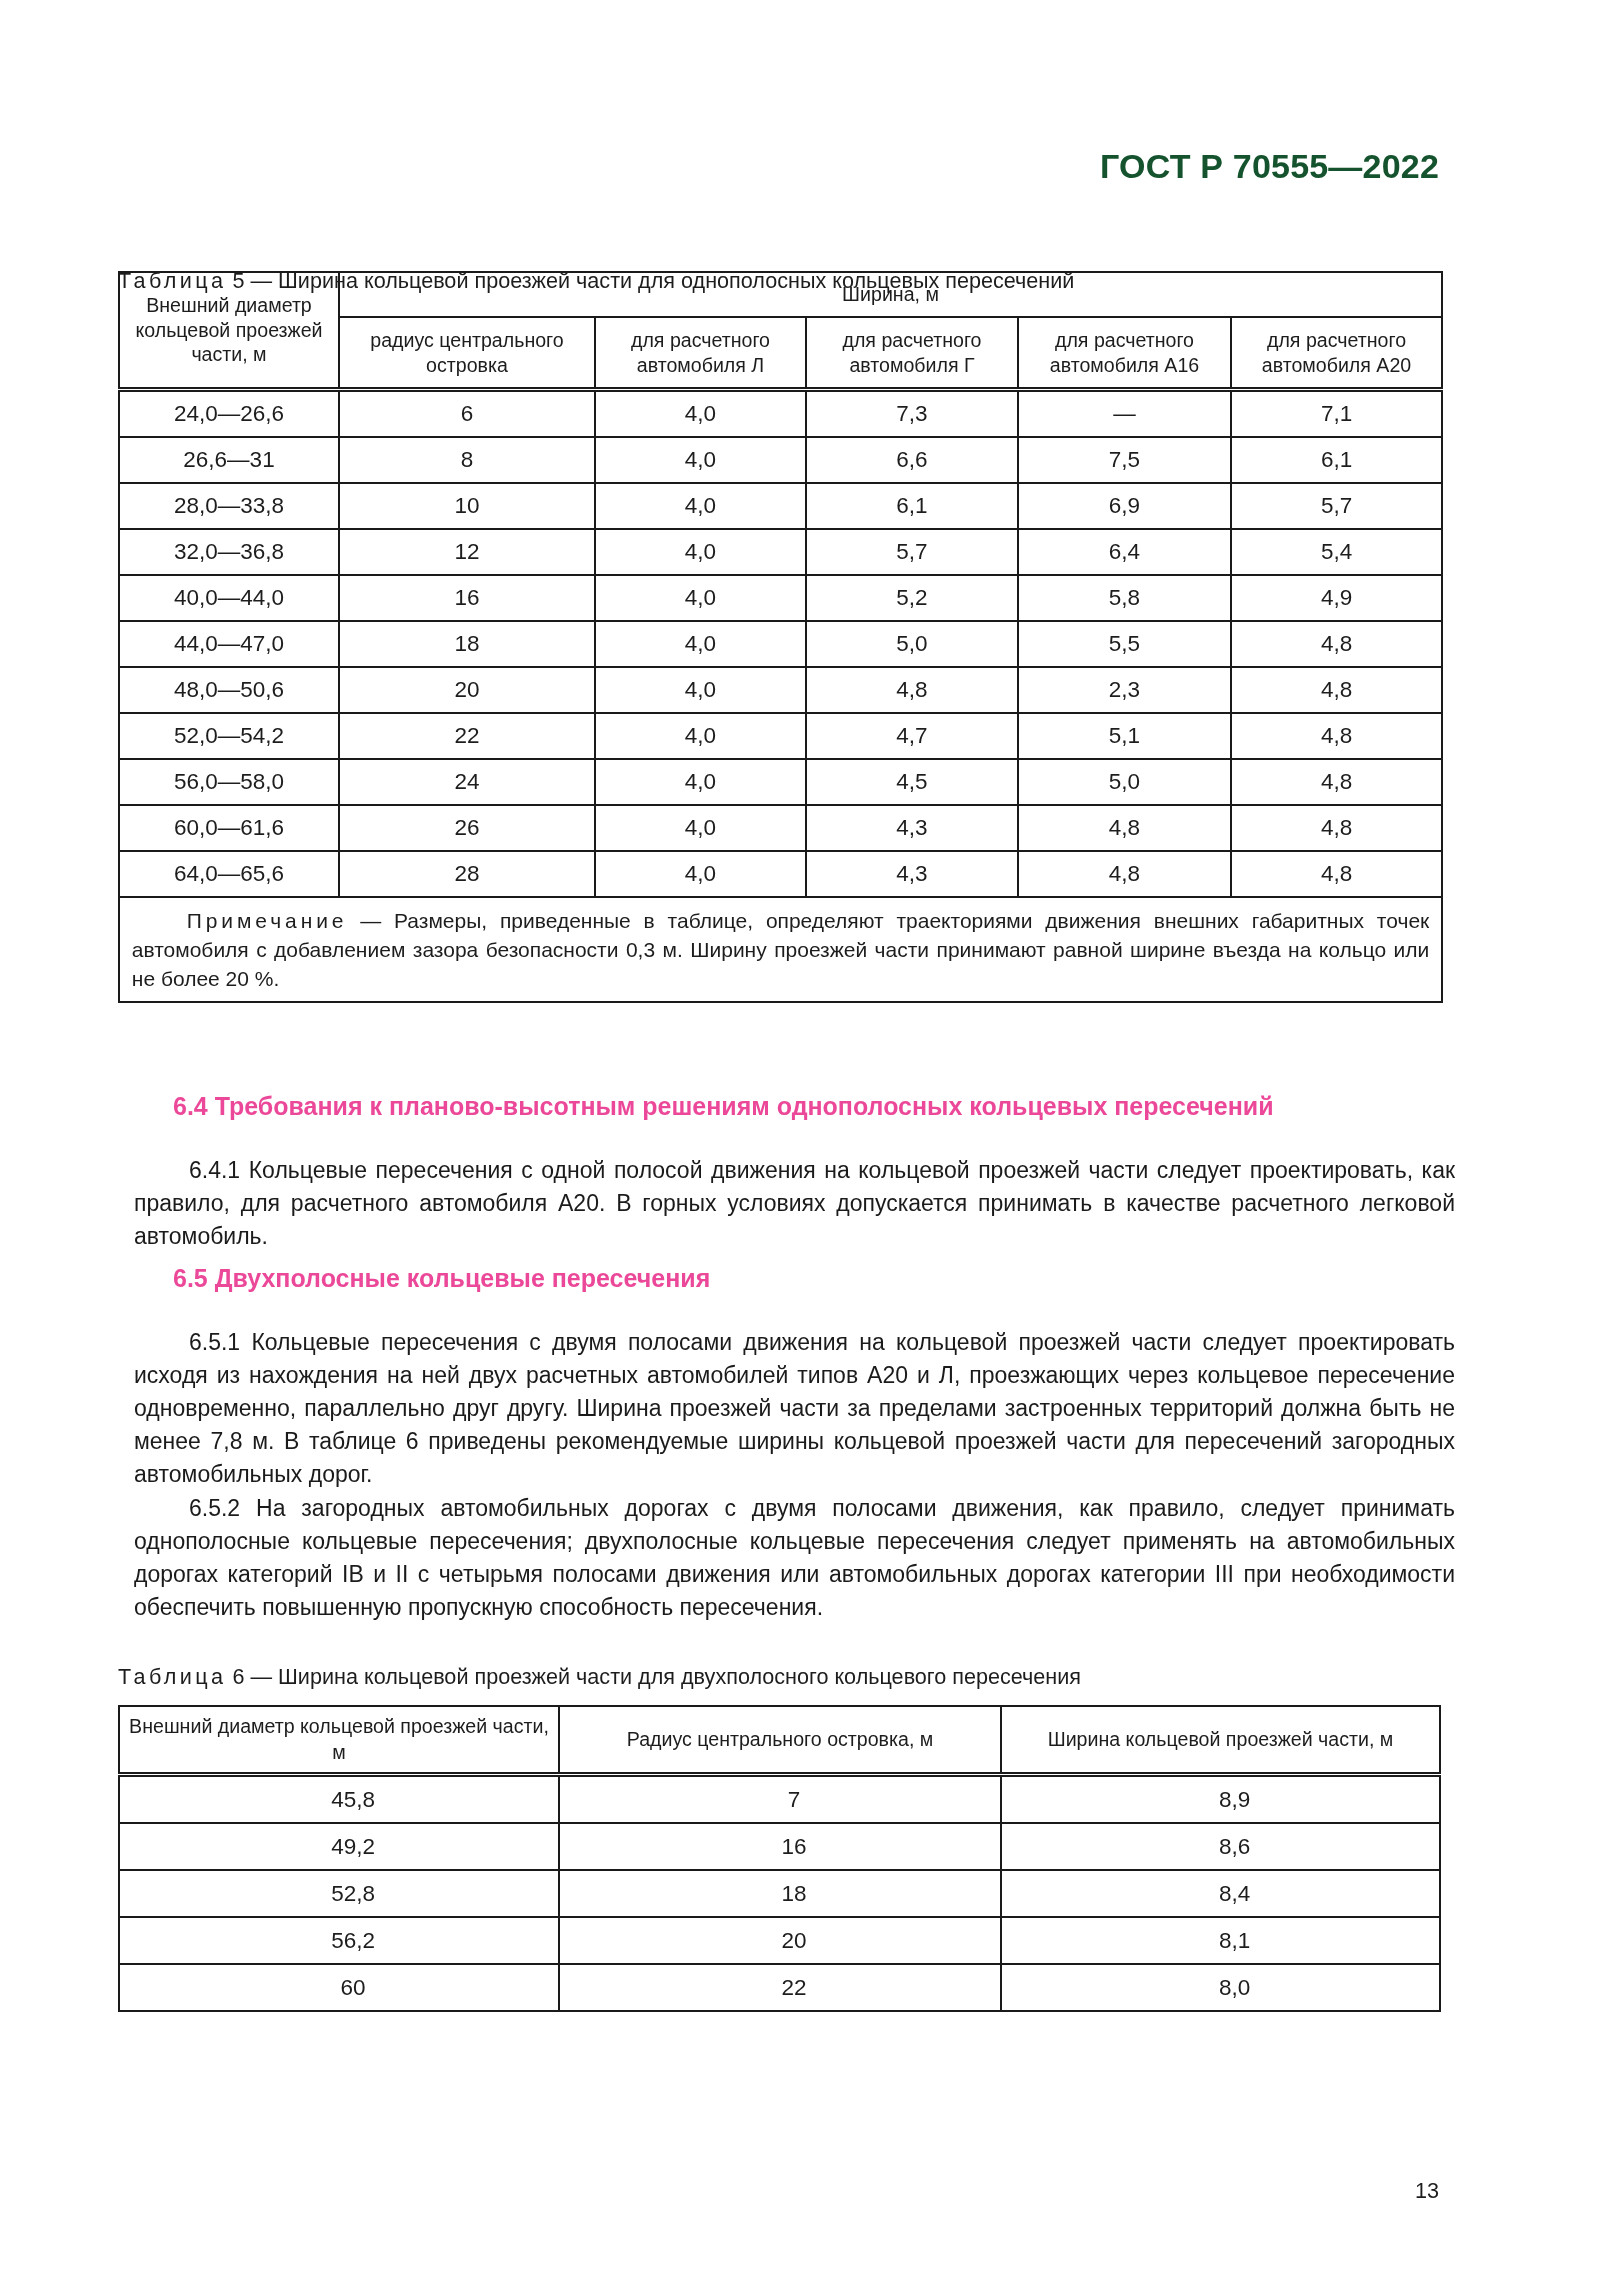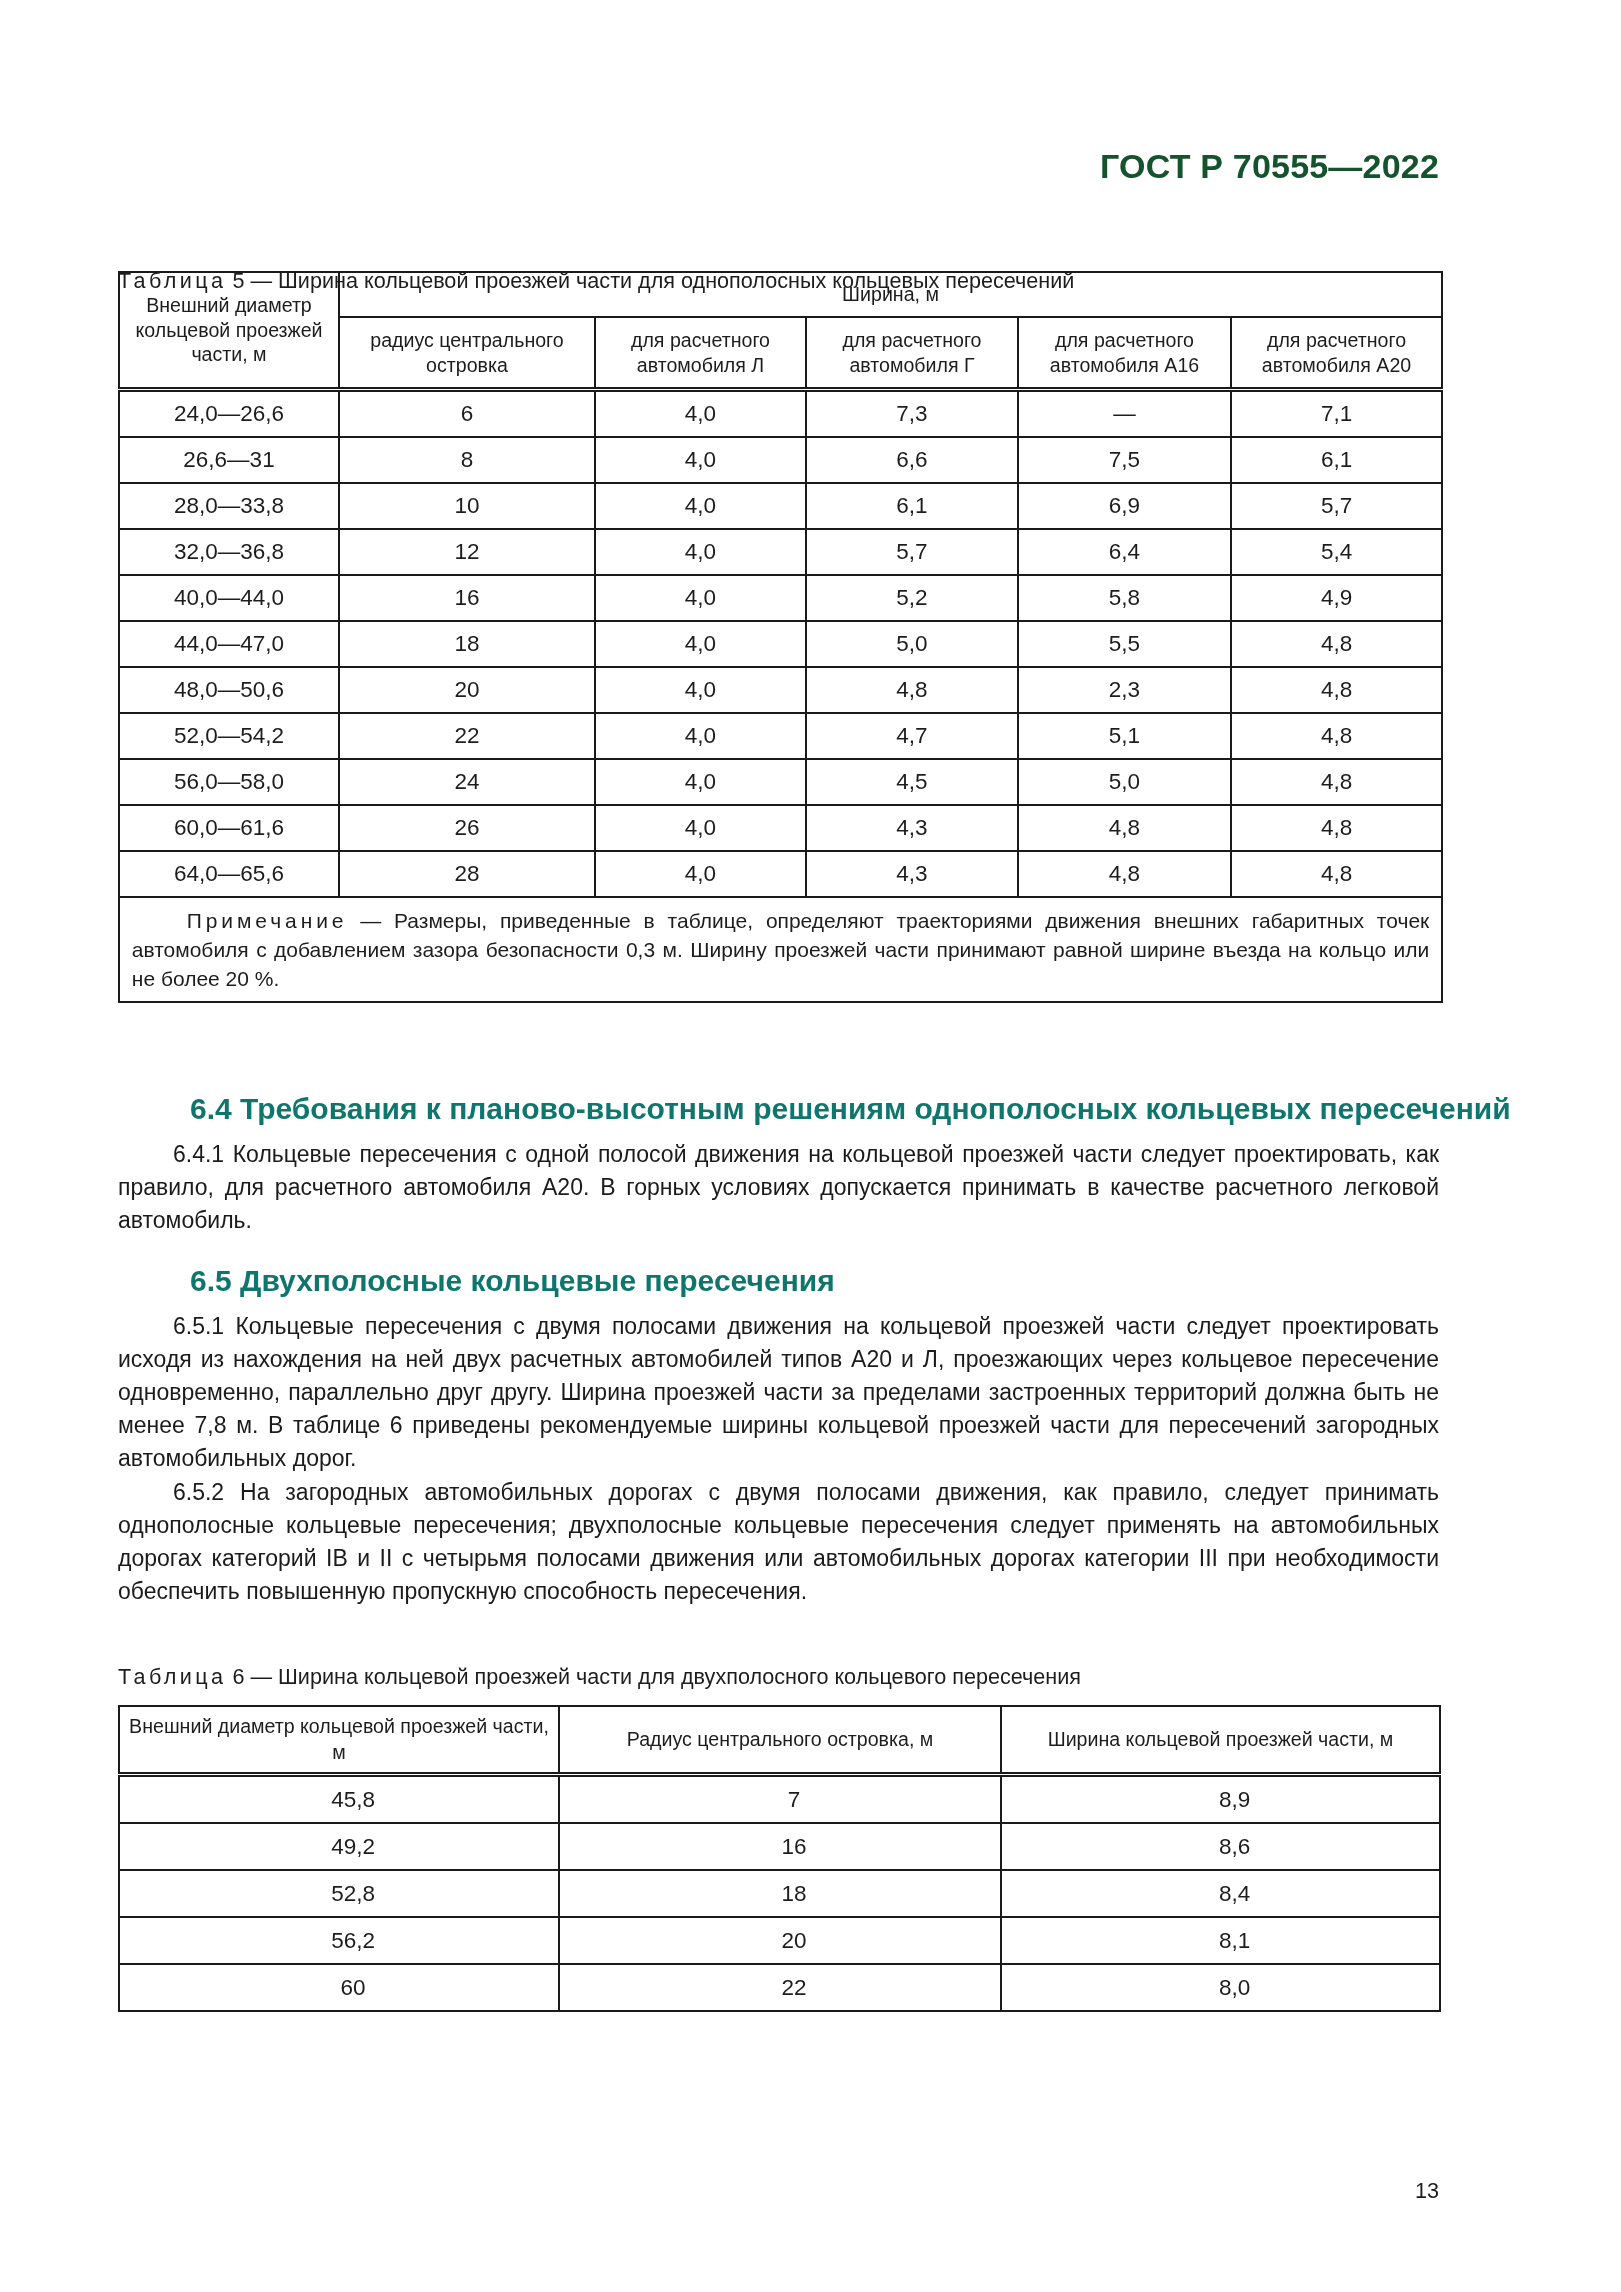--- a/index.html
+++ b/index.html
@@ -31,25 +31,25 @@
   .t5 thead th.diam { border-bottom: 5.9px double #1a1a1a; }
   .t5 tbody td { height: 44px; font-size: 22.5px; }
   .t5 td.note {
     text-align: justify; padding: 7.8px 11.8px 7.8px 11.8px; height: auto;
     font-size: 21px; line-height: 29px; text-align-last: left;
   }
   .note .spaced { letter-spacing: 3.9px; }
 
   
   .heading {
-    left: 190px; font-size: 30px; font-weight: bold; white-space: nowrap; color: #0f766e;
+    left: 173px; font-size: 25px; font-weight: bold; white-space: nowrap; color: #ec4899;
   }
   .para {
     left: 118px; width: 1321px; font-size: 23px; line-height: 33px;
-    text-align: justify; text-indent: 55px; margin: 0; color: #1b1b1b;
+    text-align: justify; text-indent: 55px; margin: 16px; color: #1b1b1b;
   }
 
   
   .t6 { left: 118px; top: 1705px; width: 1321px; font-size: 22.5px; }
   .t6 th { font-size: 19.6px; line-height: 25.5px; height: 65px; border-bottom: 5.9px double #1a1a1a; }
   .t6 tbody td { height: 45px; padding-left: 34px; }
 
   .page-num { right: 182px; top: 2178px; font-size: 21.6px; color: #1d1d1d; }
 </style>
 </head>

